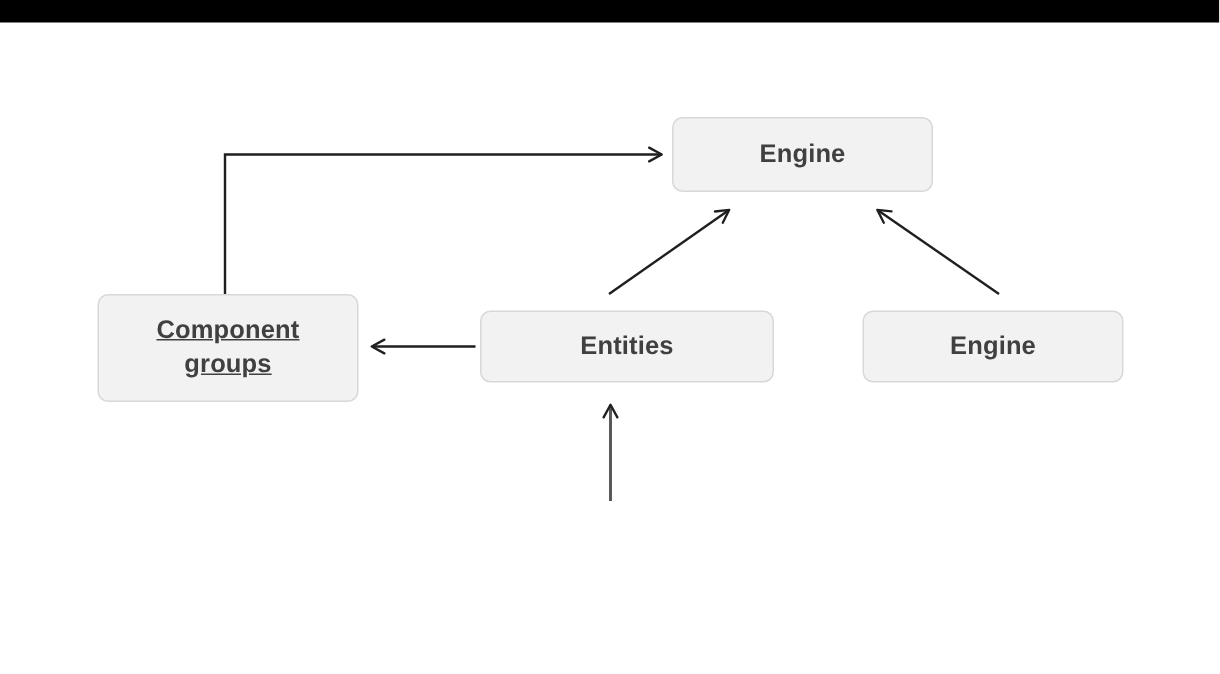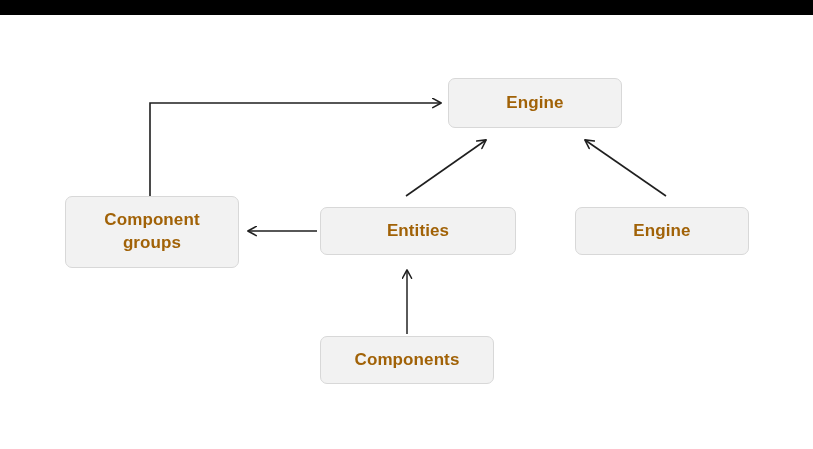--- a/index.html
+++ b/index.html
@@ -43,21 +43,21 @@
   .node {
     position: absolute;
     box-sizing: border-box;
     background: #f2f2f2;
     border: 1px solid #d8d8d8;
     border-radius: 7px;
     display: flex;
     align-items: center;
     justify-content: center;
     text-align: center;
-    color: #a16207;
+    color: #404040;
     font-size: 17px;
     font-weight: bold;
     line-height: 1.35;
     letter-spacing: 0.1px;
   }
   .node-label {
     display: block;
     white-space: pre-line;
   }
 </style>
@@ -85,31 +85,28 @@
 
       <path d="M 317 231 L 248 231" fill="none" stroke="#1f1f1f" stroke-width="1.6" marker-end="url(#ah)"></path>
 
       <path d="M 407 334 L 407 270" fill="none" stroke="#5a5a5a" stroke-width="2" marker-end="url(#ah)"></path>
     </svg>
 
     <div class="node" style="left:448px; top:78px; width:174px; height:50px;">
       <span class="node-label">Engine</span>
     </div>
 
-    <div class="node" style="left:65px; top:196px; width:174px; height:72px;">
+    <div class="node" style="left:65px; top:196px; width:174px; height:72px;text-decoration:underline;">
       <span class="node-label">Component
 groups</span>
     </div>
 
     <div class="node" style="left:320px; top:207px; width:196px; height:48px;">
       <span class="node-label">Entities</span>
     </div>
 
     <div class="node" style="left:575px; top:207px; width:174px; height:48px;">
       <span class="node-label">Engine</span>
     </div>
 
-    <div class="node" style="left:320px; top:336px; width:174px; height:48px;">
-      <span class="node-label">Components</span>
-    </div>
 
   </div>
 </div>
 
 </body></html>

